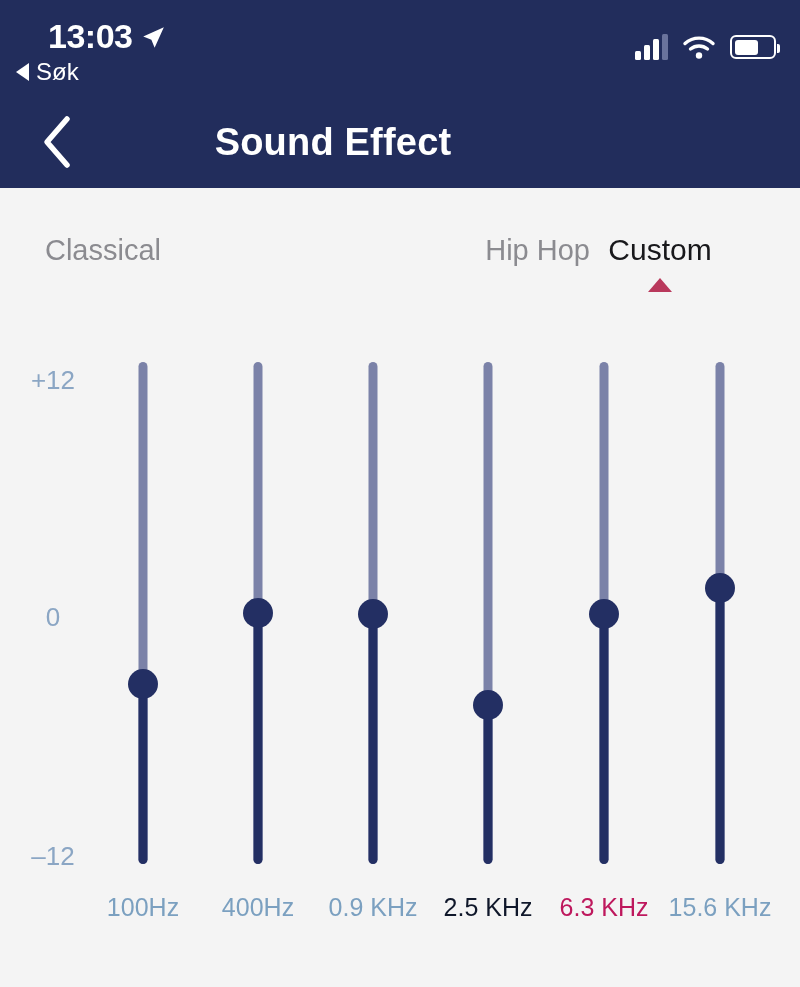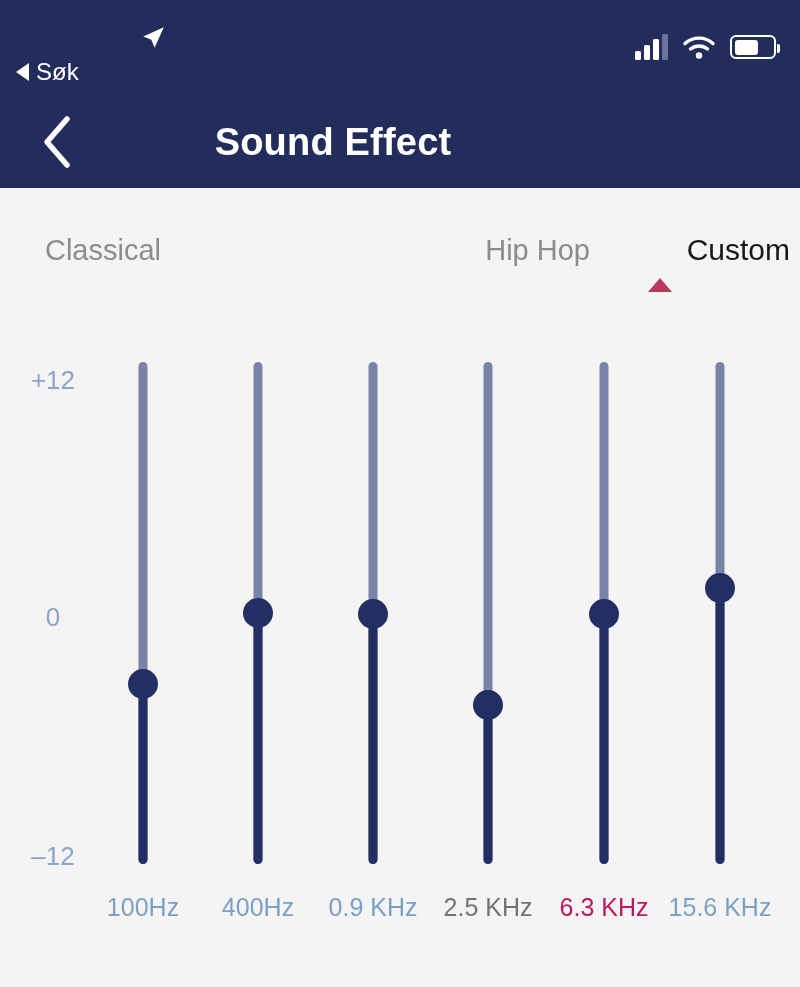--- a/index.html
+++ b/index.html
@@ -149,21 +149,20 @@
   }
   .tab-label {
     font-size: 29px;
     color: #8b8b90;
     line-height: 44px;
     white-space: nowrap;
   }
   .tab.active .tab-label {
     color: #18181b;
     font-size: 30px;
-    text-align: right;
   }
   .tab-indicator {
     margin: 6px auto 0;
     width: 0; height: 0;
     border-left: 12px solid transparent;
     border-right: 12px solid transparent;
     border-bottom: 14px solid #b9395c;
   }
 
   
@@ -221,20 +220,21 @@
     white-space: nowrap;
     transform: translateX(-50%);
   }
 </style>
 </head>
 <body>
 
 <div class="header">
 
   <div class="statusbar">
+    <div class="status-time">13:03</div>
 
     <svg class="status-loc-arrow" viewBox="0 0 24 24">
       <path d="M22 2 L3 10.5 L10.5 13.5 L13.5 21 Z" fill="#ffffff"></path>
     </svg>
 
     <div class="back-chip">
       <span class="tri-left"></span>
       <span>Søk</span>
     </div>
 
@@ -299,21 +299,21 @@
       <div class="track" style="top: 0px; height: 502px; background: rgb(123, 130, 168);"></div>
       <div class="track-fill" style="top: 252px; height: 250px; background: rgb(35, 47, 99);"></div>
       <div class="thumb" style="top: 252px; background: rgb(35, 47, 99);"></div>
     </div>
     <div class="freq-label" style="left: 373px; color: rgb(123, 160, 192);">0.9 KHz</div>
     <div class="slider" style="left: 458px; top: 362px; width: 60px; height: 502px;">
       <div class="track" style="top: 0px; height: 502px; background: rgb(123, 130, 168);"></div>
       <div class="track-fill" style="top: 343px; height: 159px; background: rgb(35, 47, 99);"></div>
       <div class="thumb" style="top: 343px; background: rgb(35, 47, 99);"></div>
     </div>
-    <div class="freq-label" style="left: 488px; color: #737373;">2.5 KHz</div>
+    <div class="freq-label" style="left: 488px; color: #0f172a;">2.5 KHz</div>
     <div class="slider" style="left: 574px; top: 362px; width: 60px; height: 502px;">
       <div class="track" style="top: 0px; height: 502px; background: rgb(123, 130, 168);"></div>
       <div class="track-fill" style="top: 252px; height: 250px; background: rgb(35, 47, 99);"></div>
       <div class="thumb" style="top: 252px; background: rgb(35, 47, 99);"></div>
     </div>
     <div class="freq-label" style="left: 604px; color: #be185d;">6.3 KHz</div>
     <div class="slider" style="left: 690px; top: 362px; width: 60px; height: 502px;">
       <div class="track" style="top: 0px; height: 502px; background: rgb(123, 130, 168);"></div>
       <div class="track-fill" style="top: 226px; height: 276px; background: rgb(35, 47, 99);"></div>
       <div class="thumb" style="top: 226px; background: rgb(35, 47, 99);"></div>

